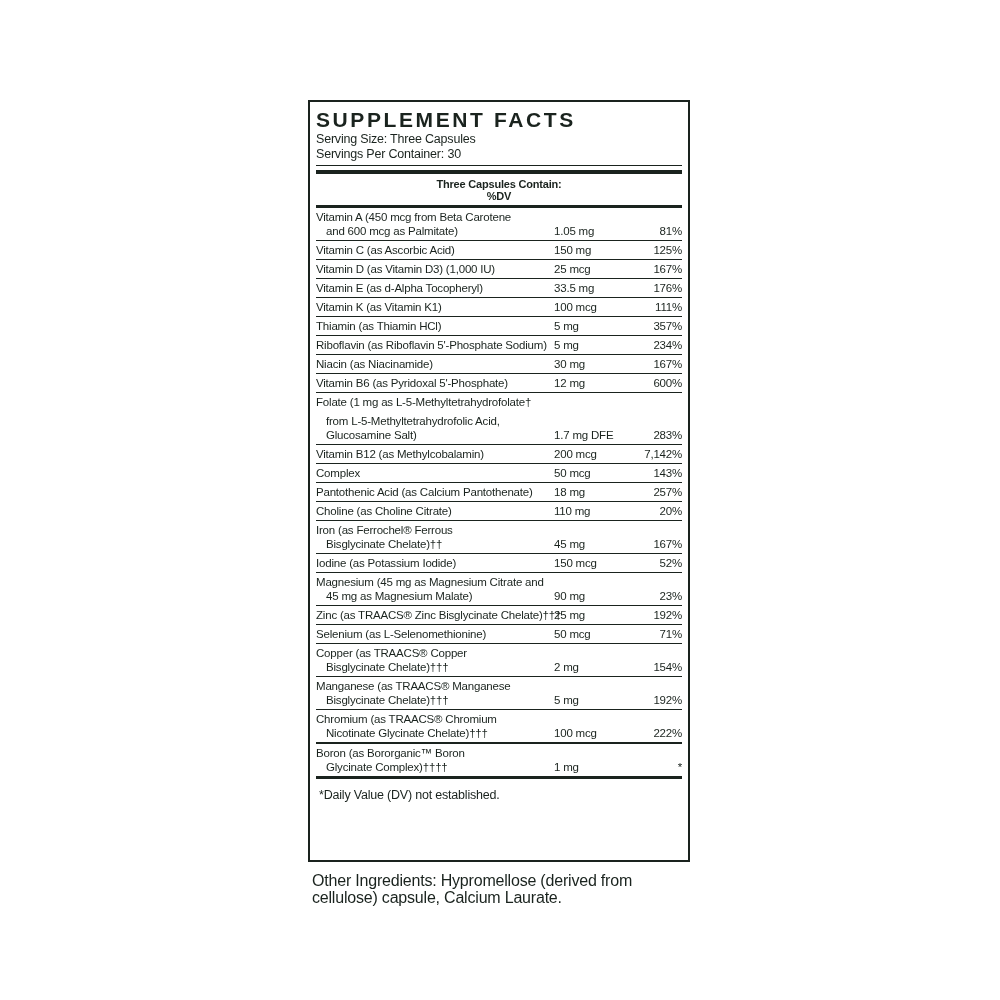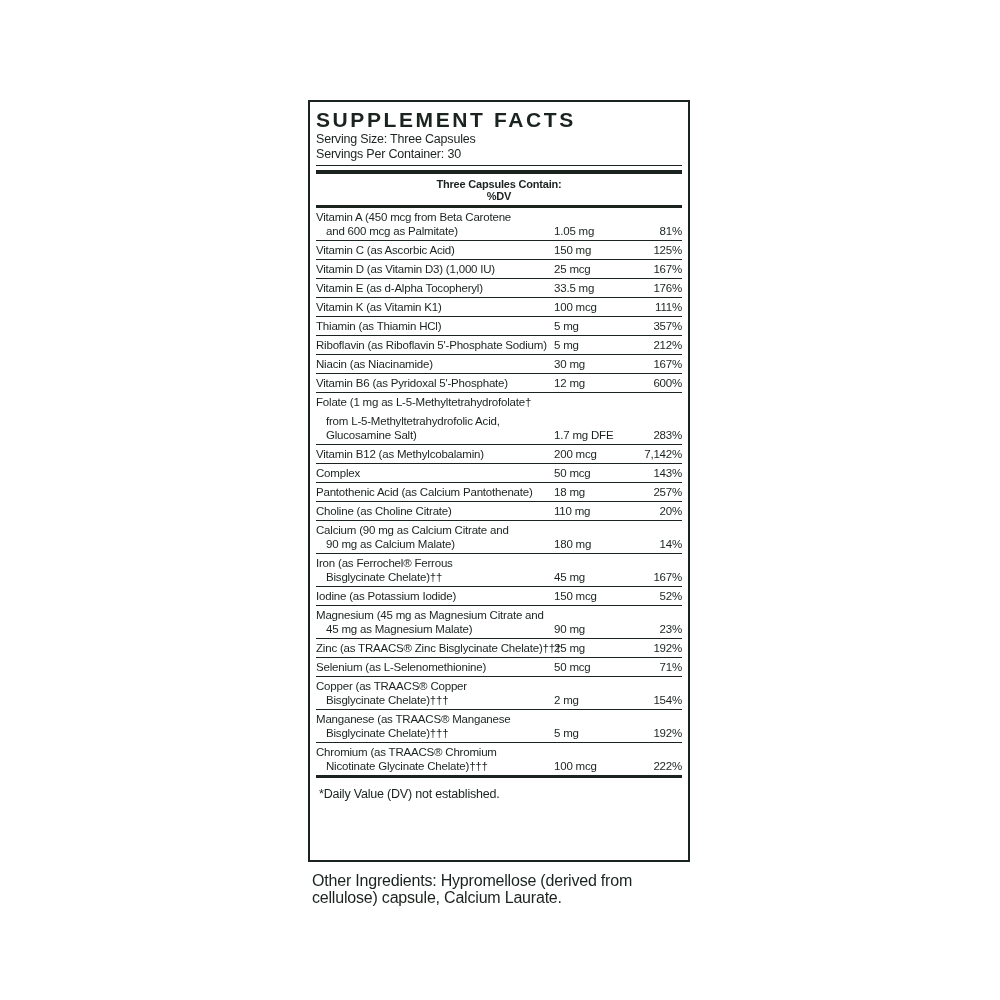--- a/index.html
+++ b/index.html
@@ -121,21 +121,21 @@
         </div>
         <div class="amt">5 mg</div>
         <div class="dv">357%</div>
       </div>
 
       <div class="row">
         <div class="name">
           <span class="ln">Riboflavin (as Riboflavin 5'-Phosphate Sodium)</span>
         </div>
         <div class="amt">5 mg</div>
-        <div class="dv">212%</div>
+        <div class="dv">234%</div>
       </div>
 
       <div class="row">
         <div class="name">
           <span class="ln">Niacin (as Niacinamide)</span>
         </div>
         <div class="amt">30 mg</div>
         <div class="dv">167%</div>
       </div>
 
@@ -182,28 +182,20 @@
       </div>
 
       <div class="row">
         <div class="name">
           <span class="ln">Choline (as Choline Citrate)</span>
         </div>
         <div class="amt">110 mg</div>
         <div class="dv">20%</div>
       </div>
 
-      <div class="row">
-        <div class="name">
-          <span class="ln">Calcium (90 mg as Calcium Citrate and</span>
-          <span class="ln cont">90 mg as Calcium Malate)</span>
-        </div>
-        <div class="amt">180 mg</div>
-        <div class="dv">14%</div>
-      </div>
 
       <div class="row">
         <div class="name">
           <span class="ln">Iron (as Ferrochel® Ferrous</span>
           <span class="ln cont">Bisglycinate Chelate)††</span>
         </div>
         <div class="amt">45 mg</div>
         <div class="dv">167%</div>
       </div>
 
@@ -260,20 +252,28 @@
 
       <div class="row">
         <div class="name">
           <span class="ln">Chromium (as TRAACS® Chromium</span>
           <span class="ln cont">Nicotinate Glycinate Chelate)†††</span>
         </div>
         <div class="amt">100 mcg</div>
         <div class="dv">222%</div>
       </div>
 
+      <div class="row top-med">
+        <div class="name">
+          <span class="ln">Boron (as Bororganic™ Boron</span>
+          <span class="ln cont">Glycinate Complex)††††</span>
+        </div>
+        <div class="amt">1 mg</div>
+        <div class="dv">*</div>
+      </div>
 
     </div>
 
     <div class="bar-thick2"></div>
 
     <div class="footnote">*Daily Value (DV) not established.</div>
 
   </div>
 
   <div class="other-ingredients">Other Ingredients: Hypromellose (derived from cellulose) capsule, Calcium Laurate.</div>

